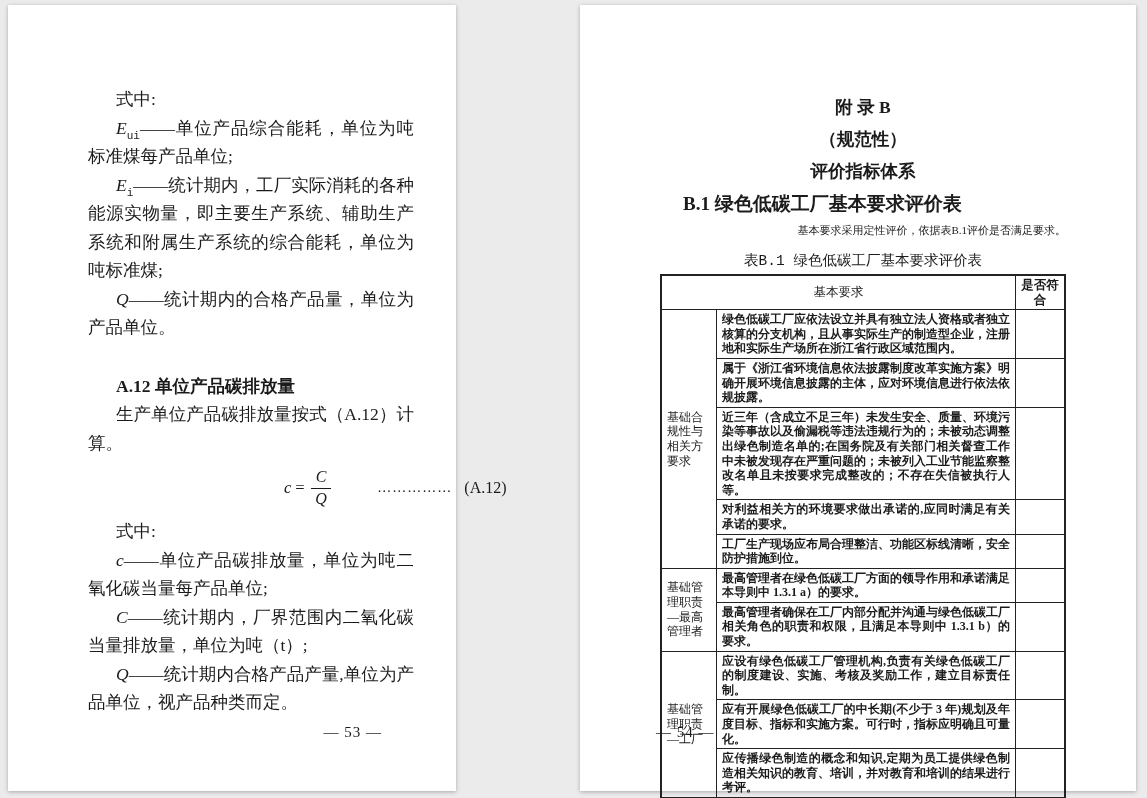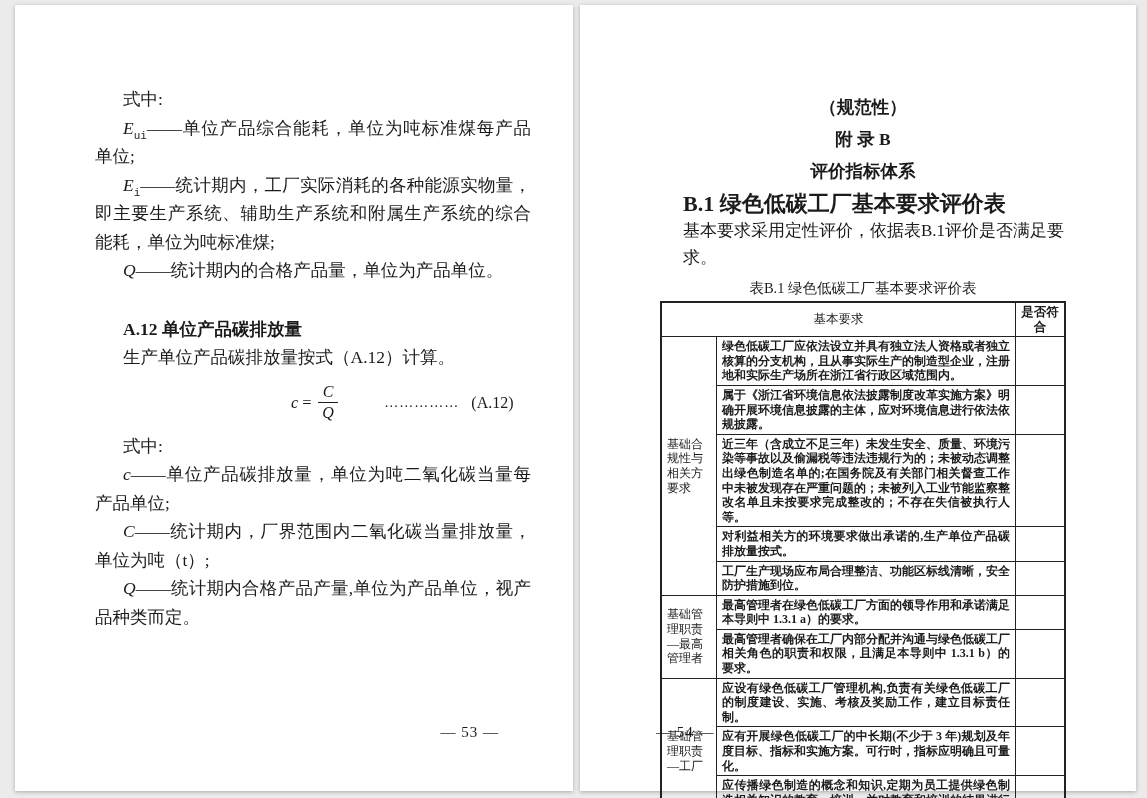--- a/index.html
+++ b/index.html
@@ -7,21 +7,21 @@
     width:1147px; height:798px; position:relative;
     background:#ebebeb; overflow:hidden;
     font-family:"Liberation Serif","DejaVu Serif",serif;
     color:#1b1b1b;
   }
   .page {
     position:absolute; top:5px; height:786px; background:#ffffff;
     box-shadow:0 1px 4px rgba(0,0,0,0.28);
     box-sizing:border-box;
   }
-  #page-left  { left:15px;  width:558px; padding:80px 42px 0 80px; }
+  #page-left  { left:8px;  width:448px; padding:80px 42px 0 80px; }
   #page-right { left:580px; width:556px; padding:86px 70px 0 80px; }
 
   
   .para {
     margin:0; text-indent:28px; text-align:justify;
     font-size:17.5px; line-height:28.5px;
   }
   .sym { font-style:italic; }
   sub { font-size:11px; line-height:0;font-family:Liberation Mono, monospace; }
   .heading-bold { font-weight:bold;margin-top:30px; }
@@ -43,27 +43,28 @@
   .page-number { position:absolute; bottom:50px; font-size:15px; letter-spacing:1px; }
   #page-left  .page-number { right:74px; }
   #page-right .page-number { left:76px; }
 
   
   .center-heading {
     text-align:center; font-weight:bold;
     font-size:17.5px; line-height:32px; margin:0;
   }
   .section-heading {
-    font-weight:bold; font-size:22px; line-height:27px;
+    font-weight:bold; font-size:19px; line-height:27px;
     margin:3px 0 0 23px;
   }
-  .intro-line { font-size:17px; line-height:27px; margin:0 0 0 23px; }
+  .intro-line { font-size:11px; line-height:27px; margin:0 0 0 23px;text-align:right; }
   .table-caption {
     text-align:center; font-size:14.5px; line-height:20px;
     margin:7px 0 3px;
+    font-family:Liberation Mono, monospace;
   }
   table.eval {
     width:100%; border-collapse:collapse;
     font-size:12px; line-height:14.6px;
     border:2px solid #222;
   }
   table.eval th, table.eval td {
     border:1px solid #222; padding:2px 5px; vertical-align:middle;
   }
   th.hdr-main { font-weight:normal; text-align:center; font-size:12.5px; }
@@ -106,22 +107,22 @@
 
   <p class="para"><span class="sym">C</span><span>——统计期内，厂界范围内二氧化碳当量排放量，单位为吨（t）;</span></p>
 
   <p class="para"><span class="sym">Q</span><span>——统计期内合格产品产量,单位为产品单位，视产品种类而定。</span></p>
 
   <div class="page-number">— 53 —</div>
 </div>
 
 <div class="page" id="page-right">
 
+  <p class="center-heading">附 录 B</p>
   <p class="center-heading">（规范性）</p>
-  <p class="center-heading">附 录 B</p>
   <p class="center-heading">评价指标体系</p>
 
   <p class="section-heading">B.1 绿色低碳工厂基本要求评价表</p>
   <p class="intro-line">基本要求采用定性评价，依据表B.1评价是否满足要求。</p>
 
   <p class="table-caption">表B.1 绿色低碳工厂基本要求评价表</p>
 
   <table class="eval">
     <colgroup>
       <col style="width:44px;">
@@ -143,21 +144,21 @@
       </tr>
       <tr>
         <td class="req-cell">属于《浙江省环境信息依法披露制度改革实施方案》明确开展环境信息披露的主体，应对环境信息进行依法依规披露。</td>
         <td class="check-cell"></td>
       </tr>
       <tr>
         <td class="req-cell">近三年（含成立不足三年）未发生安全、质量、环境污染等事故以及偷漏税等违法违规行为的；未被动态调整出绿色制造名单的;在国务院及有关部门相关督查工作中未被发现存在严重问题的；未被列入工业节能监察整改名单且未按要求完成整改的；不存在失信被执行人等。</td>
         <td class="check-cell"></td>
       </tr>
       <tr>
-        <td class="req-cell">对利益相关方的环境要求做出承诺的,生产单位产品碳排放量按式。</td>
+        <td class="req-cell">对利益相关方的环境要求做出承诺的,应同时满足有关承诺的要求。</td>
         <td class="check-cell"></td>
       </tr>
       <tr>
         <td class="req-cell">工厂生产现场应布局合理整洁、功能区标线清晰，安全防护措施到位。</td>
         <td class="check-cell"></td>
       </tr>
 
       <tr>
         <td class="group-cell" rowspan="2">基础管理职责—最高管理者</td>
         <td class="req-cell">最高管理者在绿色低碳工厂方面的领导作用和承诺满足本导则中 1.3.1 a）的要求。</td>

